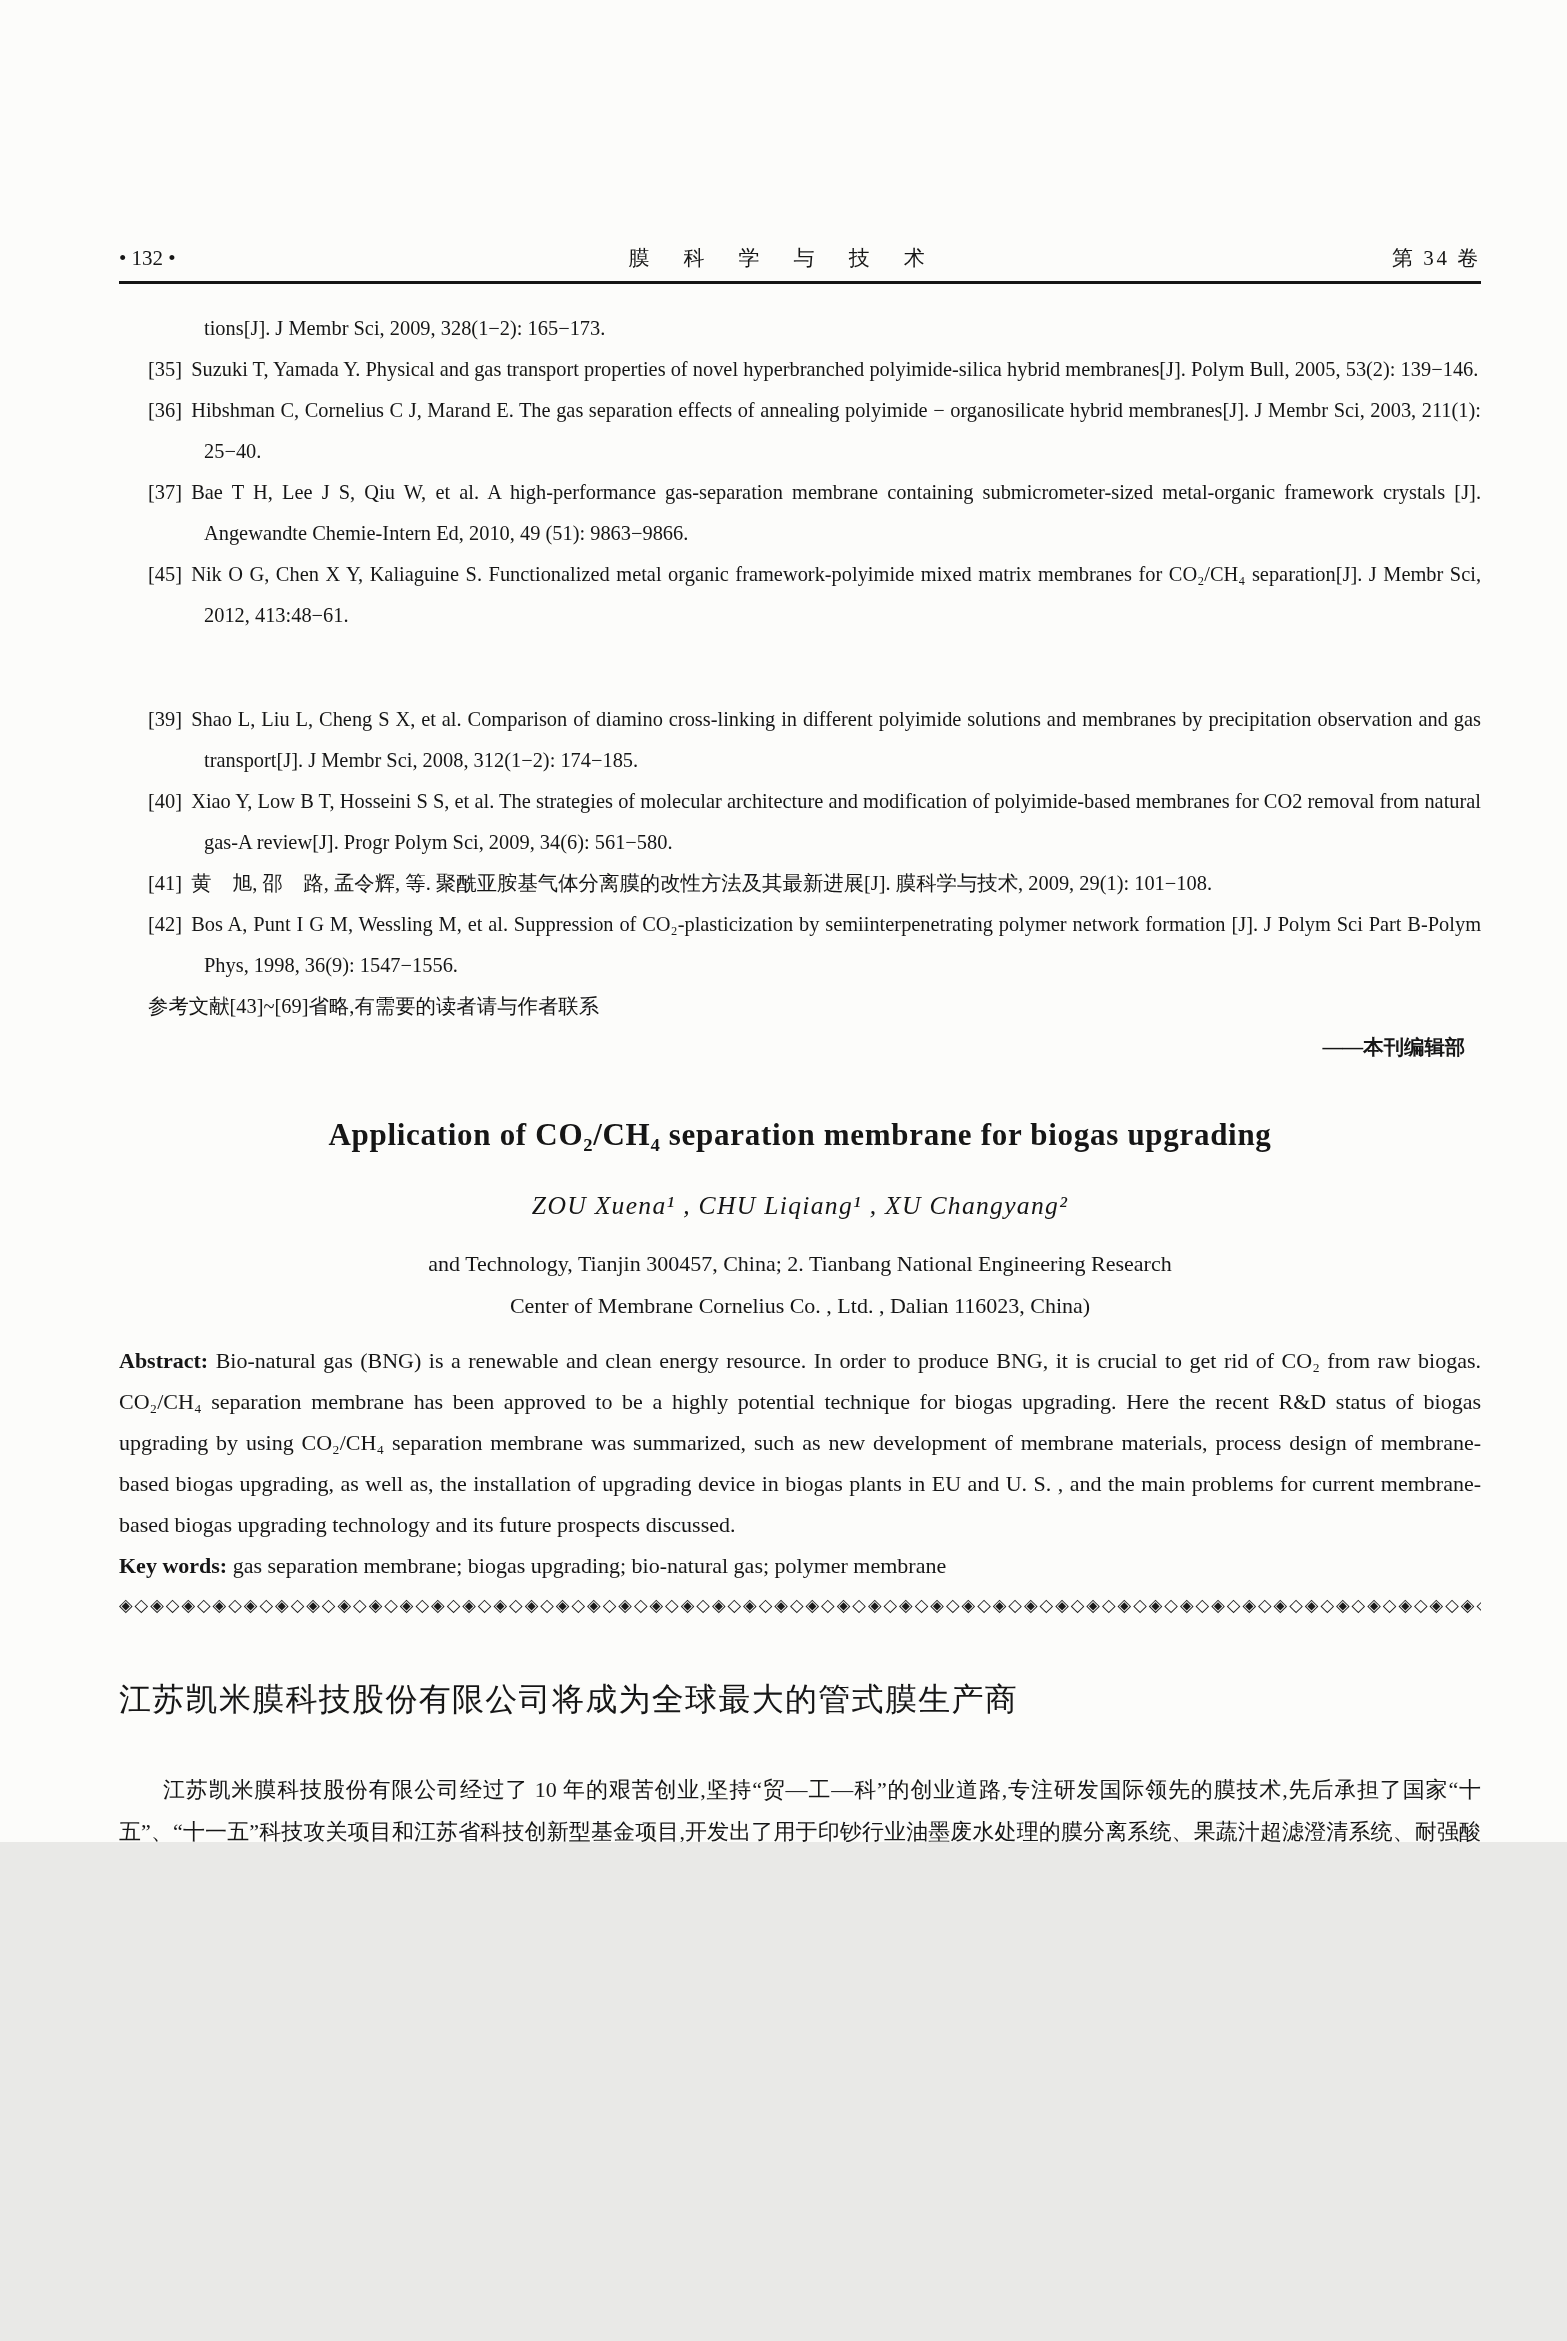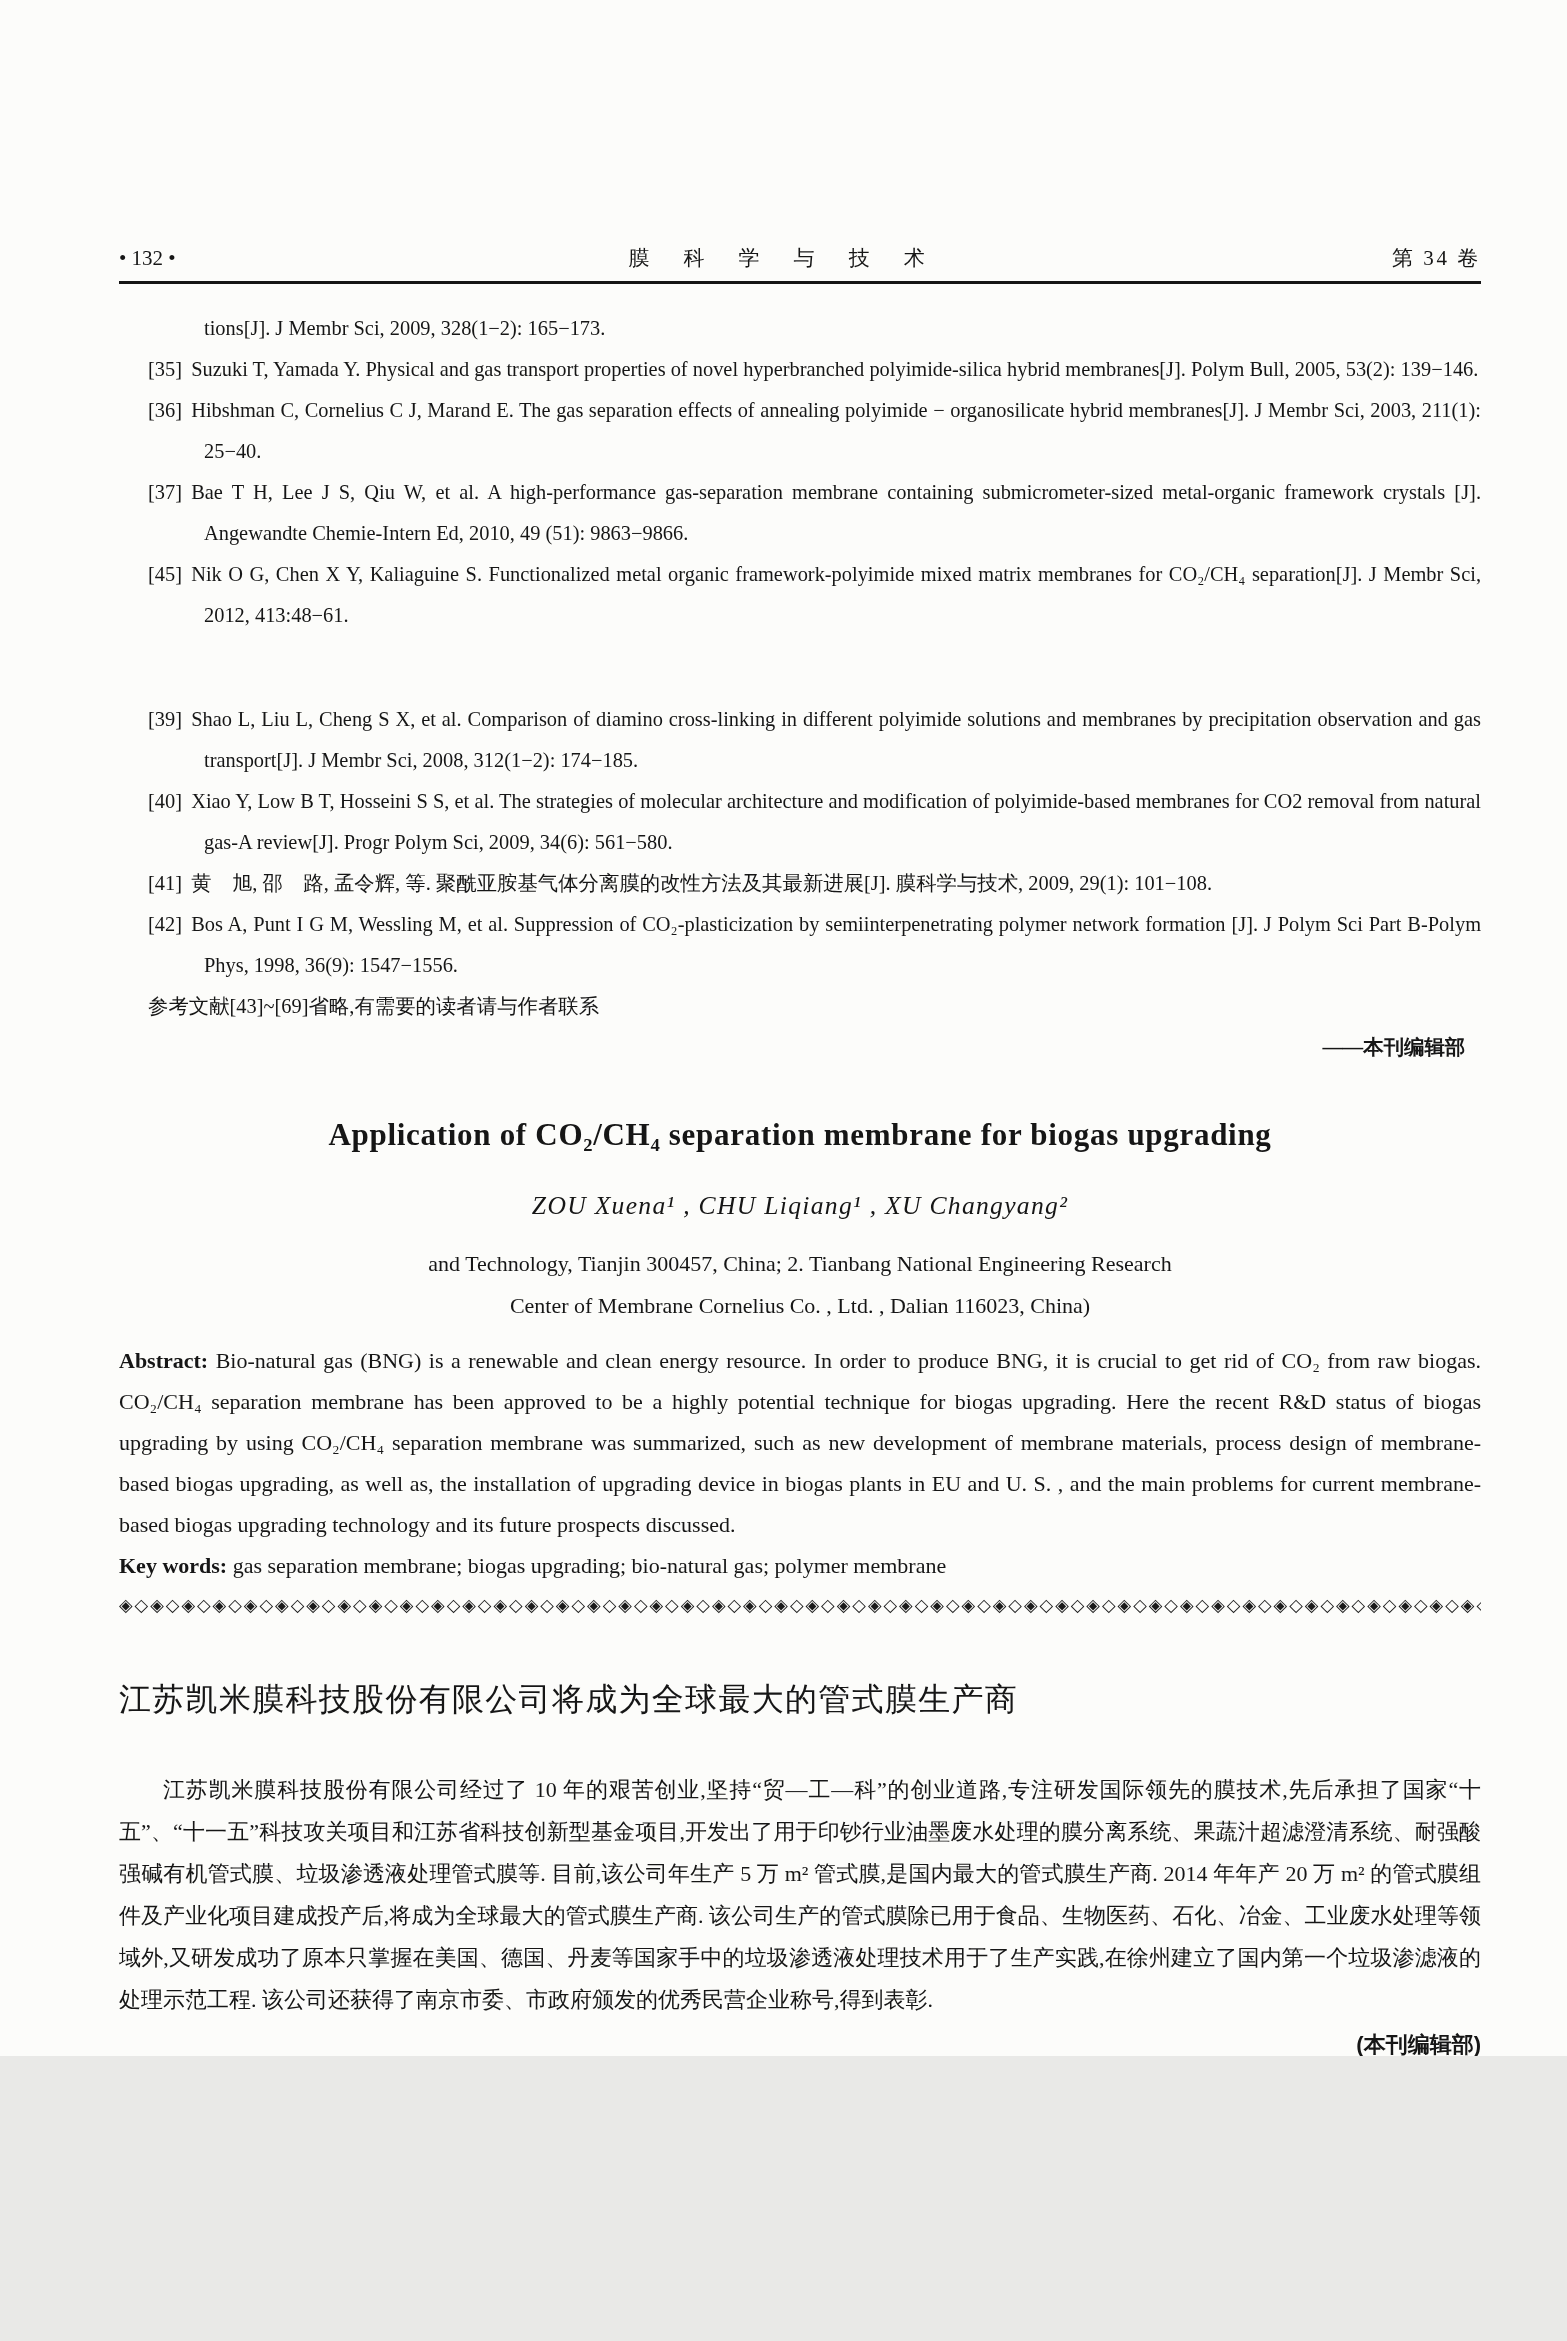--- a/index.html
+++ b/index.html
@@ -1,19 +1,19 @@
 <!DOCTYPE html>
 <html style="font-size:10.5px"><head>
 <meta charset="utf-8">
 <style>
   html,body { margin:0; padding:0; }
   body { background:#e9e9e7; }
   .page {
     position:relative;
-    width:1568px; height:2056px;
+    width:1568px; height:1842px;
     margin:0 auto;
     background:#fcfcfa;
     color:#161616;
     font-family:"Liberation Serif","DejaVu Serif",serif;
     overflow:hidden;
   }
   .content { padding:244px 87px 0 119px; }
 
   
   .running-head {

